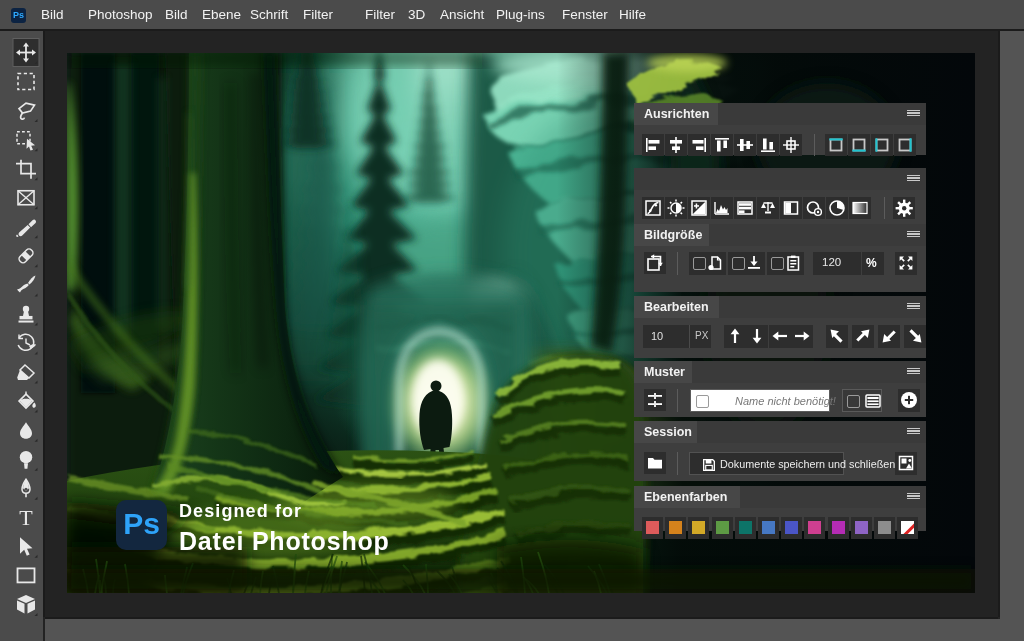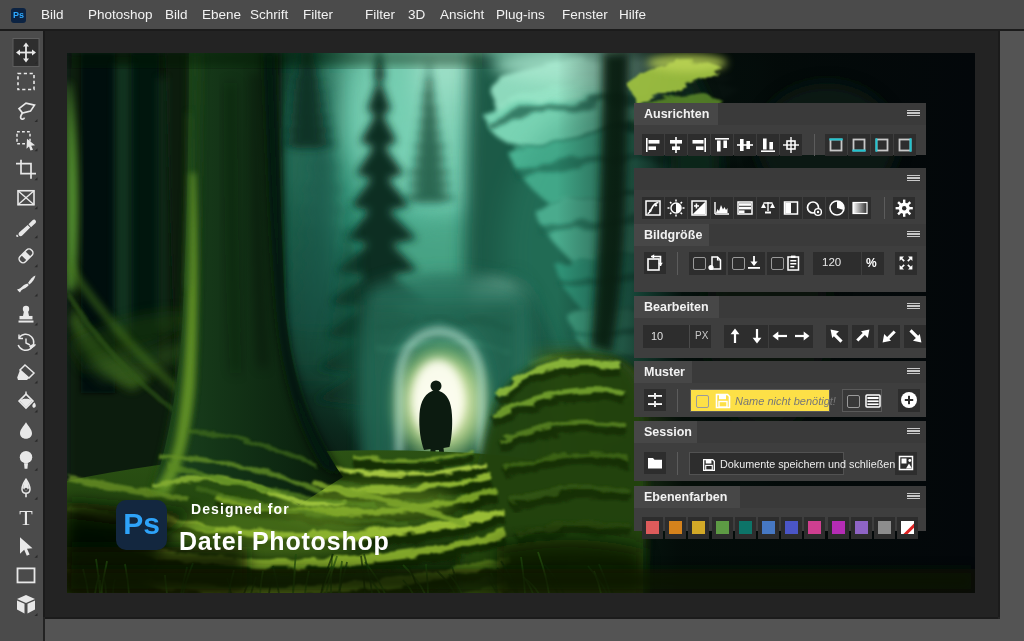--- a/index.html
+++ b/index.html
@@ -299,21 +299,21 @@
 <path d="M46 541 C 46 533, 47 529, 48 526" stroke="#0f2606" stroke-width="1.8" fill="none" opacity="0.7"></path>
 <path d="M116 541 C 119 526, 124 516, 126 510" stroke="#16350a" stroke-width="1.8" fill="none" opacity="0.7"></path>
 <path d="M272 541 C 275 525, 279 516, 280 509" stroke="#16350a" stroke-width="1.8" fill="none" opacity="0.7"></path>
 <rect x="0" y="516" width="908" height="24" fill="#071204" opacity="0.75" filter="url(#b6)"></rect>
 <rect x="0" y="0" width="420" height="10" fill="#04120a" opacity="0.8" filter="url(#b8)"></rect>
     </svg>
   </div>
 <div id="pswm" style="position:absolute;left:116px;top:500px;width:51px;height:50px;background:#13273f;border-radius:10px;">
 <span style="position:absolute;left:50%;top:50%;transform:translate(-50%,-52%);color:#2ea3f9;font-size:30px;font-weight:bold;font-family:'Liberation Sans',sans-serif;">Ps</span>
   </div>
-<div style="position:absolute;left:191px;top:501px;color:#fff;font-size:14px;font-weight:bold;letter-spacing:1.1px;">Designed for</div>
+<div style="position:absolute;left:179px;top:501px;color:#fff;font-size:18px;font-weight:bold;letter-spacing:1.1px;">Designed for</div>
 <div style="position:absolute;left:179px;top:527px;color:#fff;font-size:25px;font-weight:bold;letter-spacing:0.8px;">Datei Photoshop</div>
 
 <div id="toolbar">
     <svg width="43" height="610" viewBox="0 0 43 610">
       <rect x="13" y="7.5" width="26" height="28" fill="#2e2e2e" stroke="#5f5f5f" stroke-width="1"></rect>
 <g transform="translate(15,10.5)">
         <g stroke="#e8e8e8" stroke-width="1.8" fill="#e8e8e8">
 <line x1="11" y1="4" x2="11" y2="18"></line>
           <line x1="4" y1="11" x2="18" y2="11"></line>
 <path d="M11 1 L8 5 L14 5 Z" stroke="none"></path>
@@ -807,21 +807,21 @@
             <rect x="4" y="6" width="6.2" height="1.8"></rect>
             <rect x="11.8" y="6" width="6.2" height="1.8"></rect>
             <rect x="4" y="14.2" width="6.2" height="1.8"></rect>
             <rect x="11.8" y="14.2" width="6.2" height="1.8"></rect>
             <rect x="10.1" y="4" width="1.8" height="6"></rect>
             <rect x="10.1" y="12" width="1.8" height="6"></rect>
           </g>
         </svg>
       </div>
       <div class="vsep" style="left:43px;top:28px;height:23px"></div>
-      <div style="position:absolute;left:56px;top:28px;width:140px;height:23px;border:1px solid #5a5a5a;background:#fde047">
+      <div style="position:absolute;left:56px;top:28px;width:140px;height:23px;border:1px solid #5a5a5a;background:#ffffff">
         <div style="position:absolute;left:5px;top:4.5px;width:13px;height:13px;border:1.4px solid #9a9a9a;border-radius:2px"></div>
         <div style="position:absolute;left:21px;top:0px">
           <svg width="22" height="22" viewBox="0 0 22 22">
             <path d="M4.5 4.5 L15.5 4.5 L17.5 6.5 L17.5 17.5 L4.5 17.5 Z" fill="none" stroke="#ffffff" stroke-width="1.6"></path>
             <rect x="7" y="4.8" width="7" height="4.4" fill="#ffffff"></rect>
             <rect x="7" y="11.5" width="8" height="5.6" fill="none" stroke="#ffffff" stroke-width="1.4"></rect>
           </svg>
         </div>
         <span style="position:absolute;left:44px;top:5px;font-size:11px;font-style:italic;color:#787878;white-space:nowrap">Name nicht benötigt!</span>
       </div>

